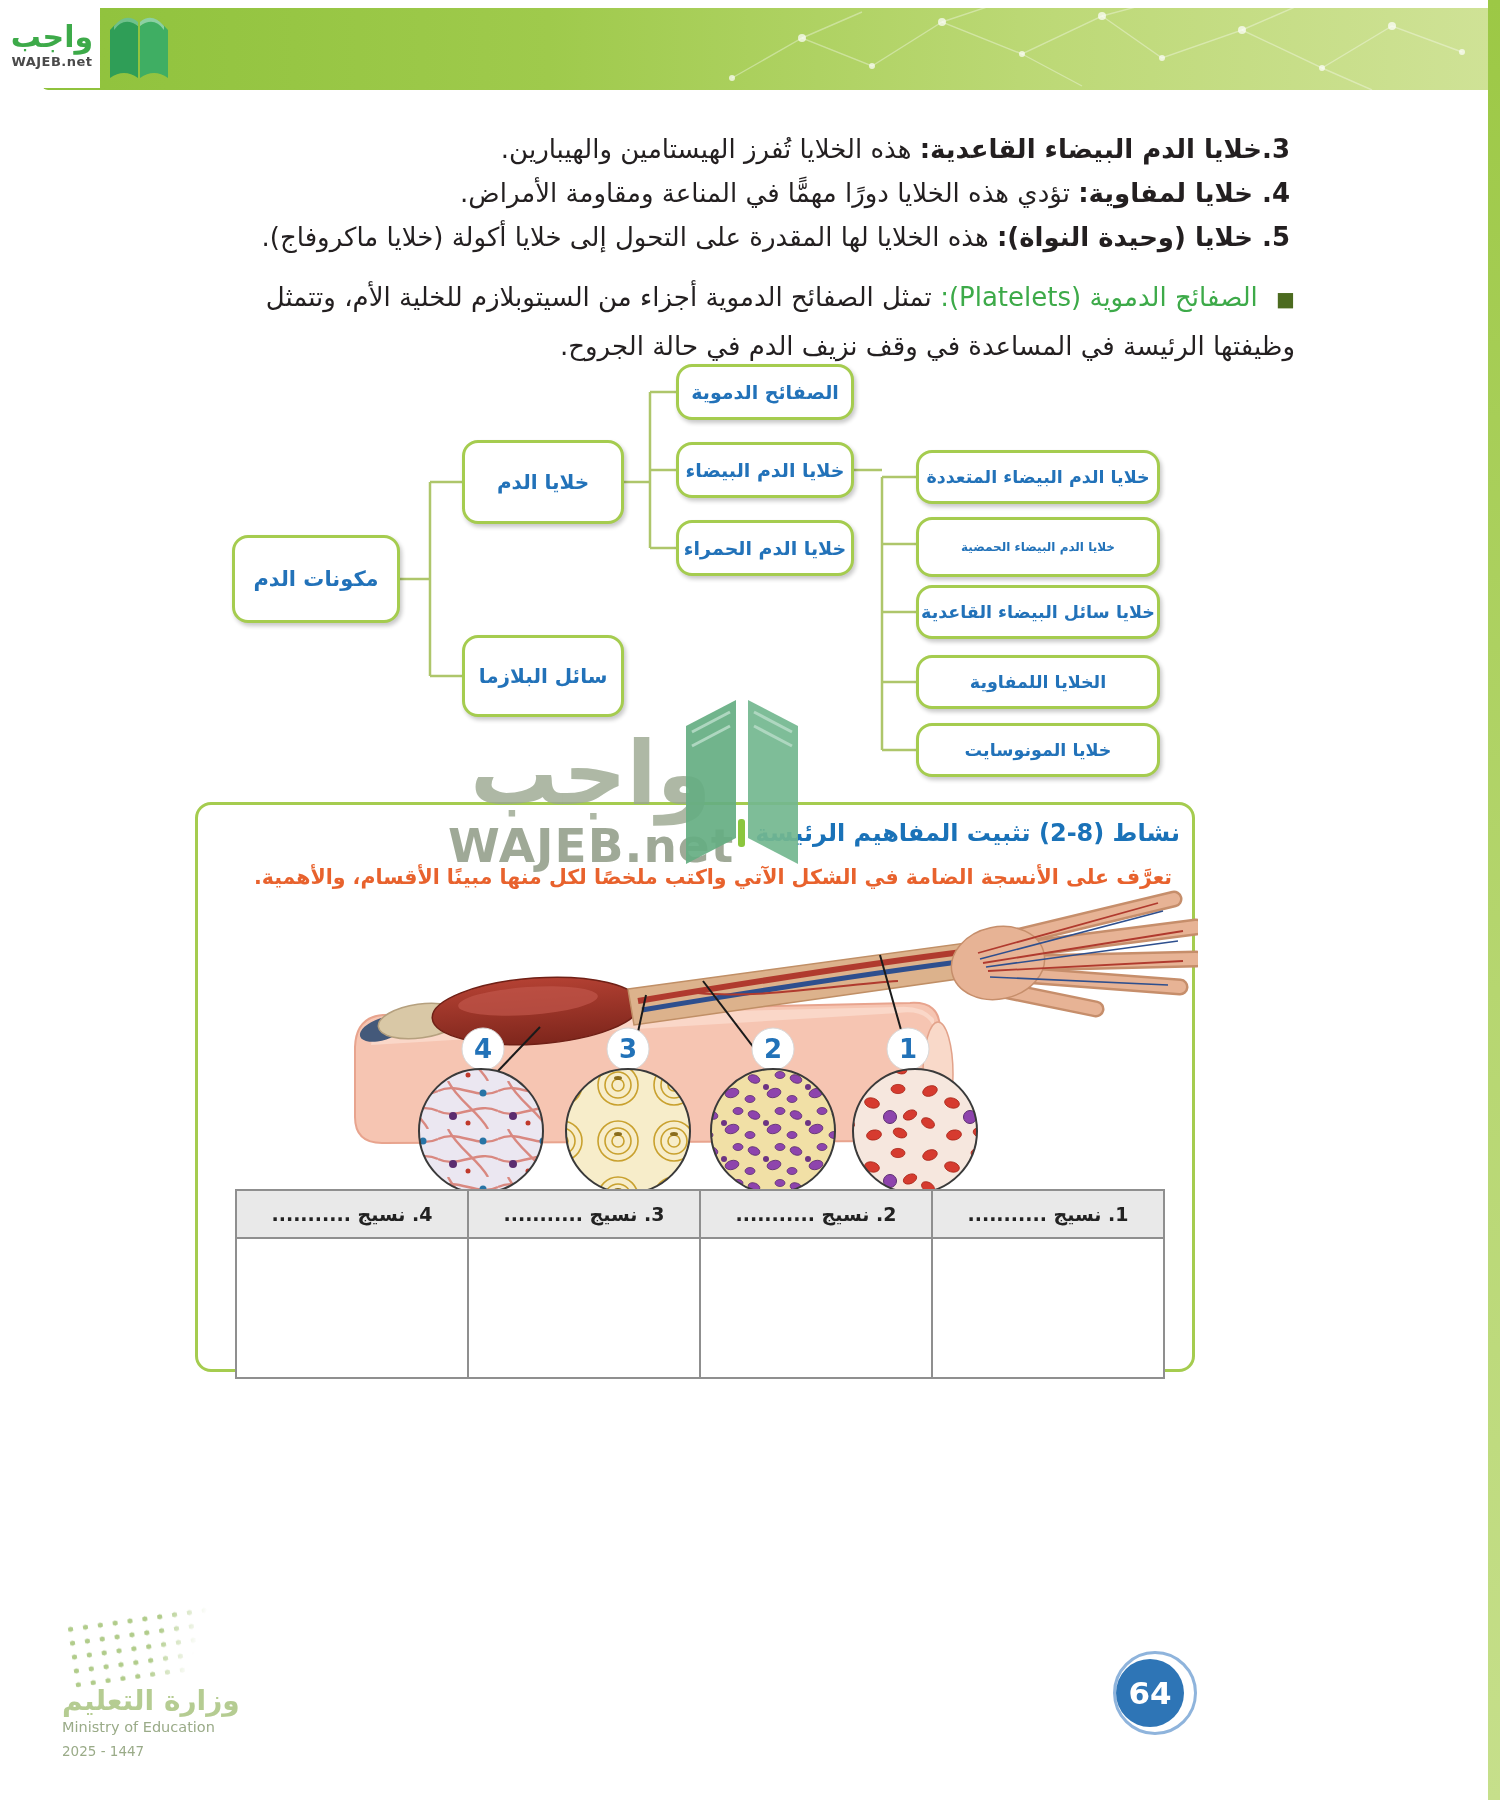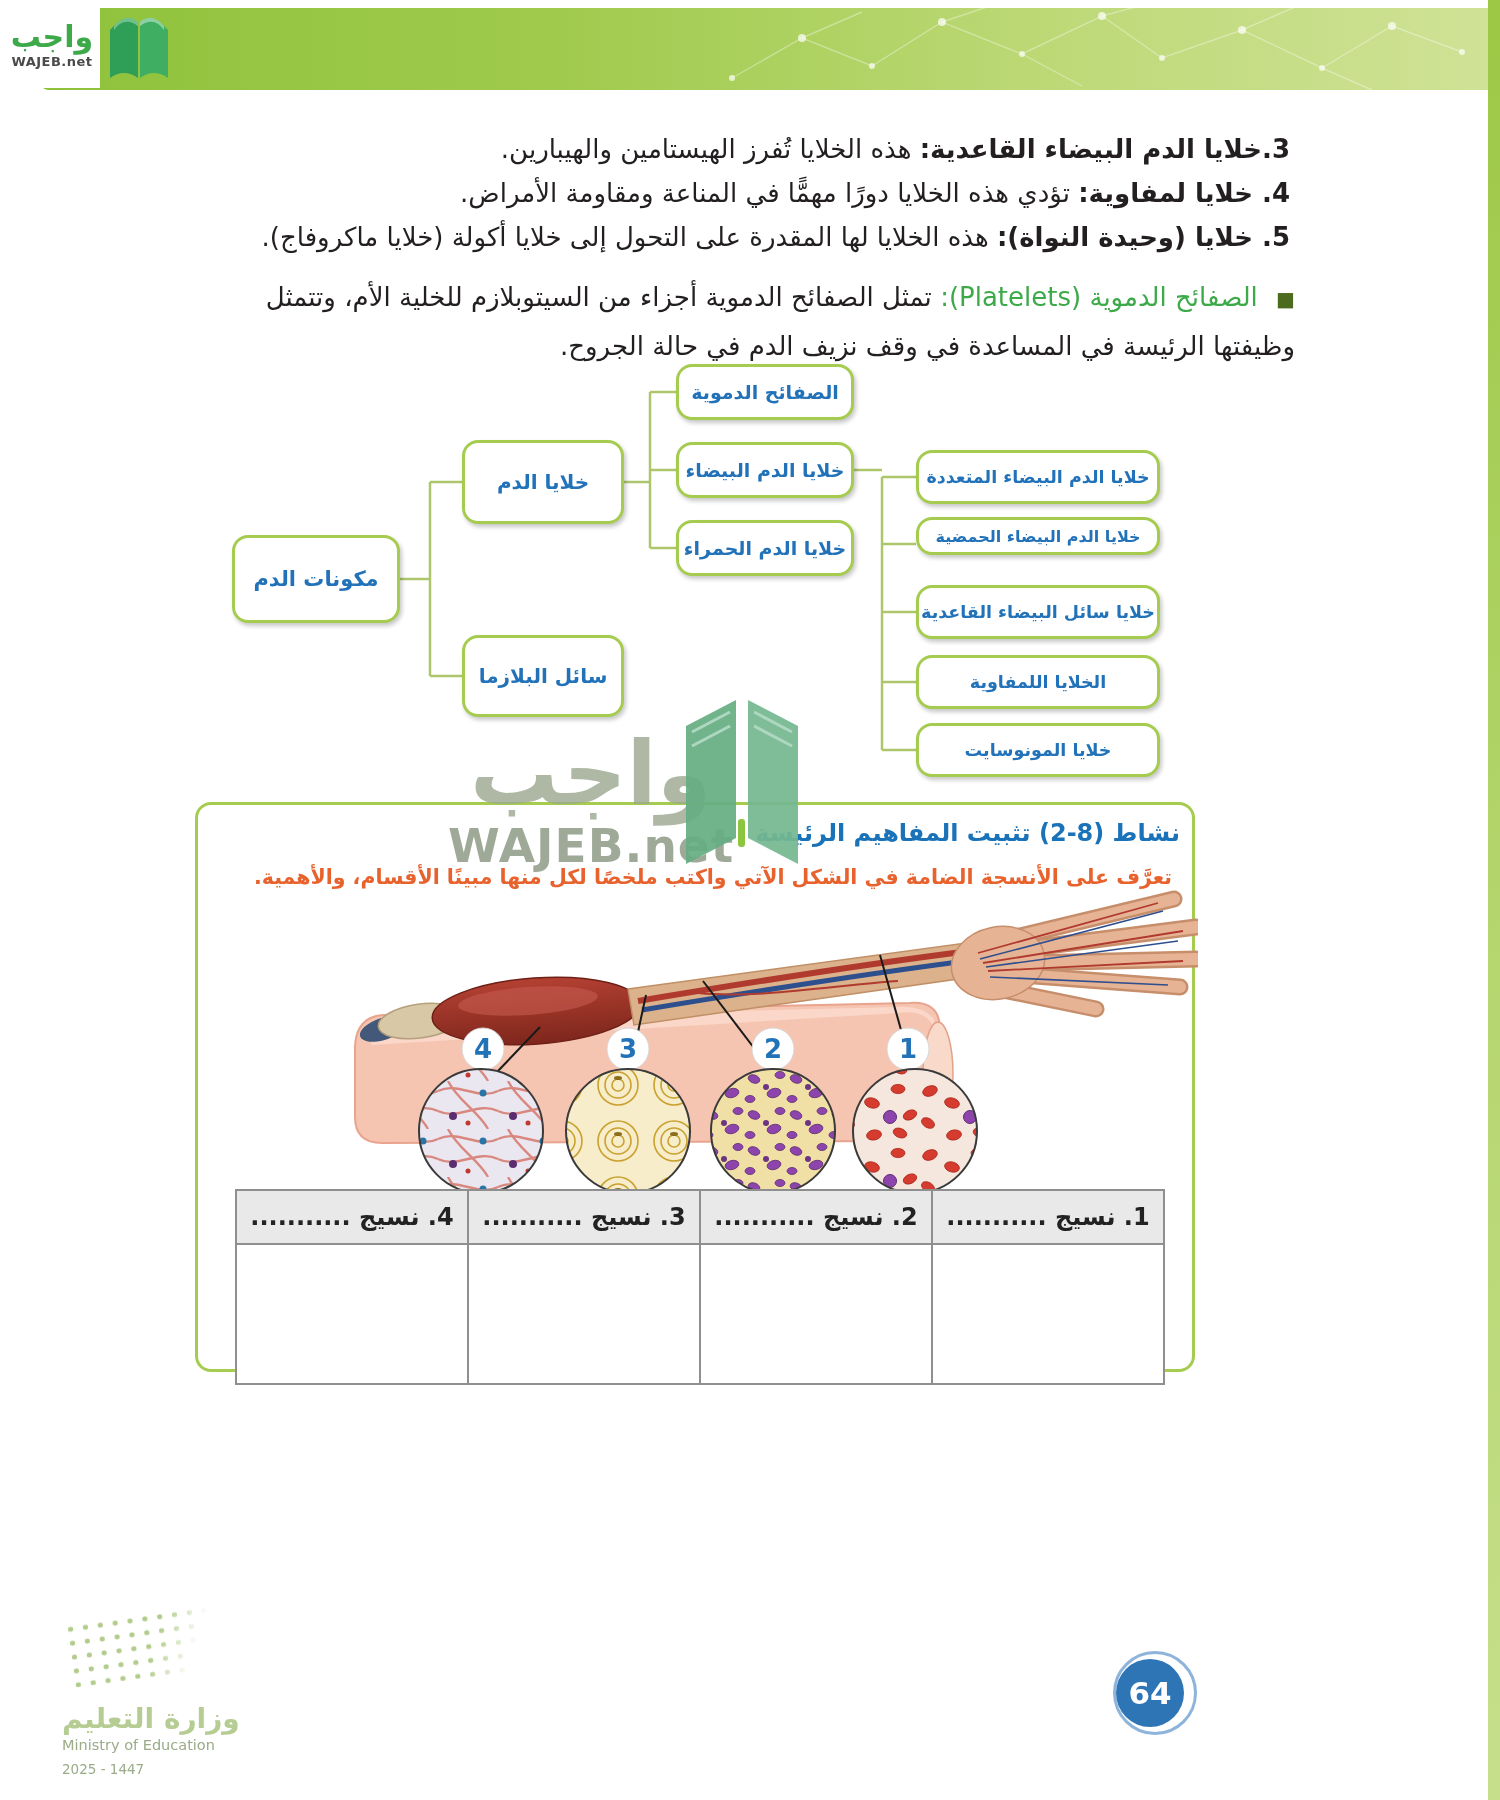--- a/index.html
+++ b/index.html
@@ -34,21 +34,21 @@
   .cbox{position:absolute;background:#fff;border:3px solid #a5cc4f;border-radius:16px;
     display:flex;align-items:center;justify-content:center;color:#2272b9;font-weight:bold;
     box-shadow:2px 3px 4px rgba(0,0,0,.22);direction:rtl;white-space:nowrap;z-index:2}
   .cb-root{left:232px;top:535px;width:168px;height:88px;font-size:21px}
   .cb-cells{left:462px;top:440px;width:162px;height:84px;font-size:20px}
   .cb-plasma{left:462px;top:635px;width:162px;height:82px;font-size:20px}
   .cb-plat{left:676px;top:364px;width:178px;height:56px;font-size:19px}
   .cb-wbc{left:676px;top:442px;width:178px;height:56px;font-size:19px}
   .cb-rbc{left:676px;top:520px;width:178px;height:56px;font-size:19px}
   .cb-w0{left:916px;top:450px;width:244px;height:54px;font-size:17.5px}
-  .cb-w1{left:916px;top:517px;width:244px;height:38px;font-size:16px}
+  .cb-w1{left:916px;top:517px;width:244px;height:60px;font-size:12px}
   .cb-w2{left:916px;top:585px;width:244px;height:54px;font-size:17.5px}
   .cb-w3{left:916px;top:655px;width:244px;height:54px;font-size:17.5px}
   .cb-w4{left:916px;top:723px;width:244px;height:54px;font-size:17.5px}
   .connectors{position:absolute;left:0;top:0;z-index:1;pointer-events:none}
 
   
   .wm{position:absolute;z-index:6;pointer-events:none;font-weight:bold}
   .wm-ar{left:470px;top:722px;font-size:88px;color:#9aa78f;opacity:.8}
   .wm-net{left:448px;top:818px;font-size:47px;color:#8f9b86;opacity:.85;letter-spacing:1px}
   .wm-book{position:absolute;left:678px;top:692px;z-index:6;pointer-events:none;opacity:.92}
@@ -59,32 +59,32 @@
   .act-titlerow{position:absolute;top:14px;right:12px;display:flex;flex-direction:row-reverse;
     align-items:center;gap:10px;direction:rtl}
   .act-bar{width:7px;height:28px;background:#8cc63e;border-radius:3px}
   .act-title{color:#1a72b8;font-weight:bold;font-size:24px}
   .act-instruction{position:absolute;top:60px;right:20px;color:#e8622d;font-weight:bold;
     font-size:20.5px;direction:rtl;text-align:right;width:950px}
   .arm-svg{position:absolute;left:0;top:84px}
 
   
   .act-table{position:absolute;left:37px;top:384px;width:930px;border-collapse:collapse;direction:rtl}
-  .act-table th{background:#e9e9e9;border:2px solid #8f8f8f;font-size:24px;font-weight:bold;
+  .act-table th{background:#e9e9e9;border:2px solid #8f8f8f;font-size:19px;font-weight:bold;
     color:#222;height:38px;text-align:center;padding:12px 10px}
   .act-table td{border:2px solid #8f8f8f;height:140px;background:#fff}
 
   
   .moe{position:absolute;left:62px;top:1612px;width:220px;z-index:2}
   .moe-dots{width:160px;height:66px;margin-left:4px;
     background-image:radial-gradient(#a9c77f 2.4px,transparent 3px);
     background-size:15px 14px;transform:rotate(-8deg);opacity:.9;
     -webkit-mask-image:linear-gradient(115deg,#000 55%,transparent 78%);
     mask-image:linear-gradient(115deg,#000 55%,transparent 78%)}
-  .moe-ar{color:#b5cc92;font-weight:bold;font-size:28px;margin-top:24px;direction:rtl;text-align:left}
+  .moe-ar{color:#b5cc92;font-weight:bold;font-size:28px;margin-top:6px;direction:rtl;text-align:left}
   .moe-en{color:#9aab88;font-size:14.5px;margin-top:2px}
   .moe-year{color:#9aab88;font-size:13.5px;margin-top:8px}
   .pagenum-wrap{position:absolute;left:1113px;top:1651px;width:84px;height:84px;border-radius:50%;
     border:3px solid #8fb4dc;display:flex;align-items:center;z-index:2;background:#fff}
   .pagenum{width:68px;height:68px;border-radius:50%;background:#2e75b6;color:#fff;
     display:flex;align-items:center;justify-content:center;font-size:31px;font-weight:bold}
 </style>
 </head>
 <body>
 

